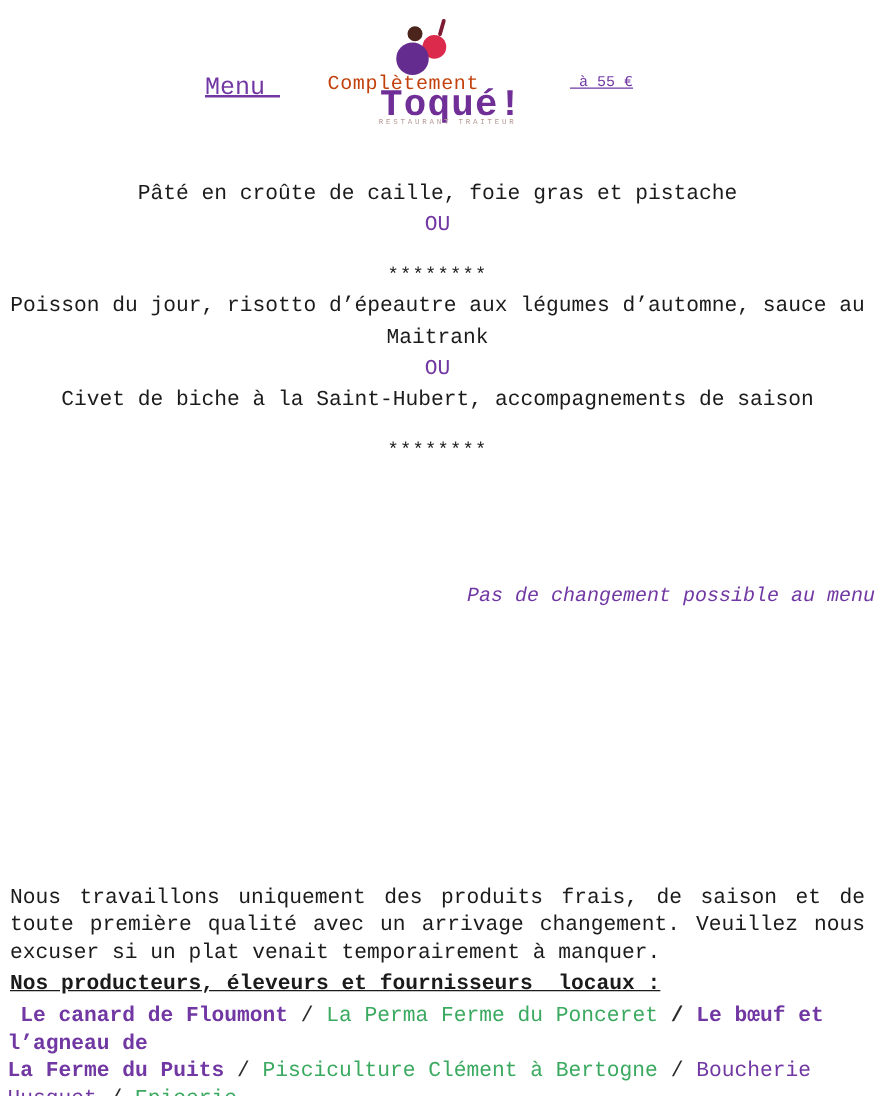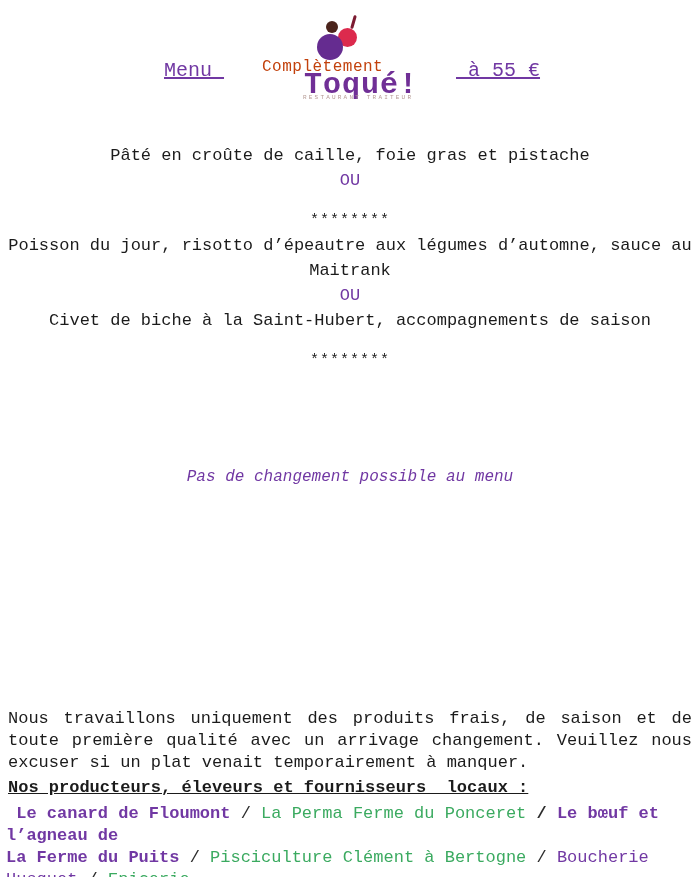--- a/index.html
+++ b/index.html
@@ -3,42 +3,42 @@
 <meta charset="utf-8">
 <style>
   html,body{margin:0;padding:0;background:#fff;}
   .page{
     position:relative;width:700px;height:877px;background:#ffffff;
     font-family:Liberation Mono, monospace;color:#1b1b1b;overflow:hidden;
   }
   
   .menu-link{position:absolute;left:164px;top:59px;font-size:20px;color:#7138A3;
     text-decoration:underline;white-space:pre;}
-  .price-link{position:absolute;left:456px;top:59px;font-size:20px;color:#7138A3;
+  .price-link{position:absolute;left:456px;top:59px;font-size:12px;color:#7138A3;
     text-decoration:underline;white-space:pre;}
   .logo{position:absolute;left:245px;top:14px;width:210px;height:102px;}
   .logo .c{position:absolute;border-radius:50%;}
   .c-brown{left:81px;top:7px;width:12px;height:12px;background:#4B241C;}
   .c-red{left:93px;top:14px;width:19px;height:19px;background:#DC2A4D;}
   .c-purple{left:72px;top:20px;width:26px;height:26px;background:#652C90;}
   .stem{position:absolute;left:107px;top:1px;width:3px;height:14px;background:#7C1B31;
     border-radius:2px;transform:rotate(16deg);}
   .logo-line1{position:absolute;left:17px;top:44px;font-size:16px;letter-spacing:.5px;
     color:#c2410c;white-space:nowrap;}
   .logo-line2{position:absolute;left:59px;top:54px;font-size:30px;font-weight:700;
     letter-spacing:1px;color:#702F96;white-space:nowrap;}
   .logo-caption{position:absolute;left:58px;top:80px;font-size:6px;letter-spacing:2.2px;
     color:#B59A94;white-space:nowrap;}
   
   .menu-body{position:absolute;left:0;right:0;top:143px;text-align:center;
     font-size:17px;line-height:25px;color:#1b1b1b;}
   .li-dish{}
   .li-or{color:#7138A3;}
   .li-stars{padding-top:15px;font-size:15px;letter-spacing:1px;}
-  .menu-note{position:absolute;left:0;right:0;top:468px;text-align:center;
+  .menu-note{position:absolute;left:0;right:0;top:468px;text-align:right;
     font-size:16px;font-style:italic;color:#7138A3;}
   
   .para{position:absolute;left:8px;right:8px;font-size:17px;line-height:22px;
     text-align:justify;color:#1b1b1b;}
   .p-allergy{top:622px;}
   .p-fresh{top:708px;}
   .p-heading{top:777px;text-align:left;font-weight:700;text-decoration:underline;
     white-space:pre-wrap;}
   .p-producers{top:803px;text-align:left;white-space:pre-wrap;left:6px;right:6px;}
   .li-purple-bold{color:#7138A3;font-weight:700;}

